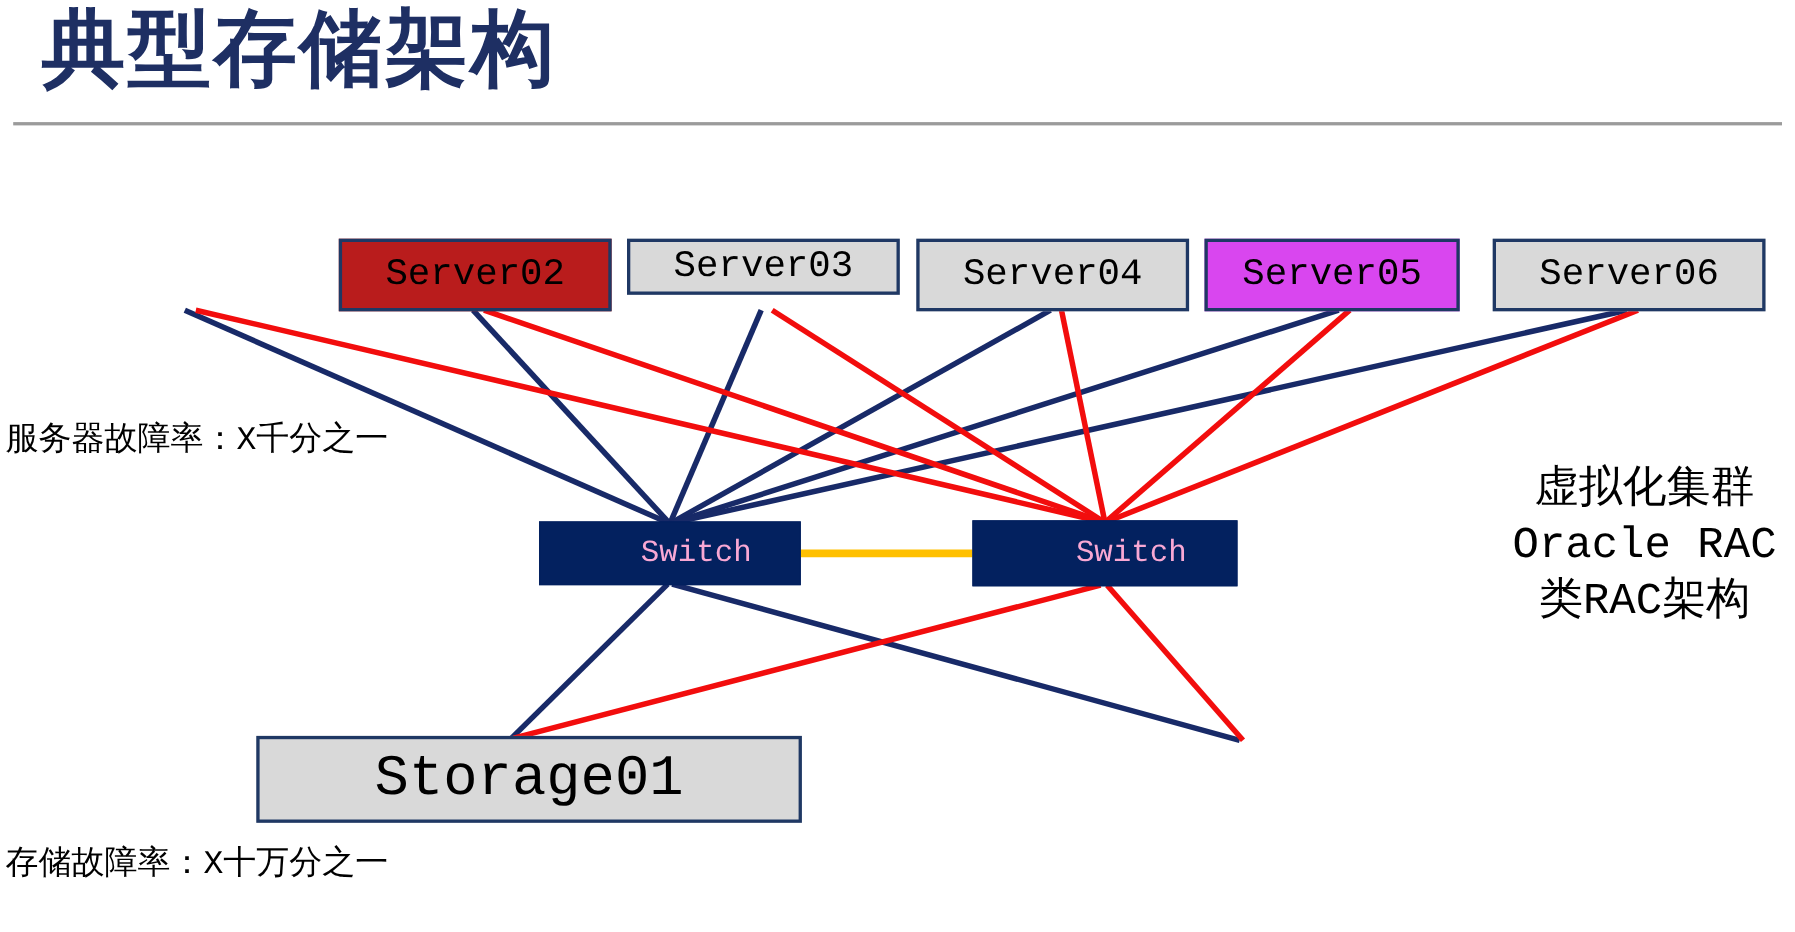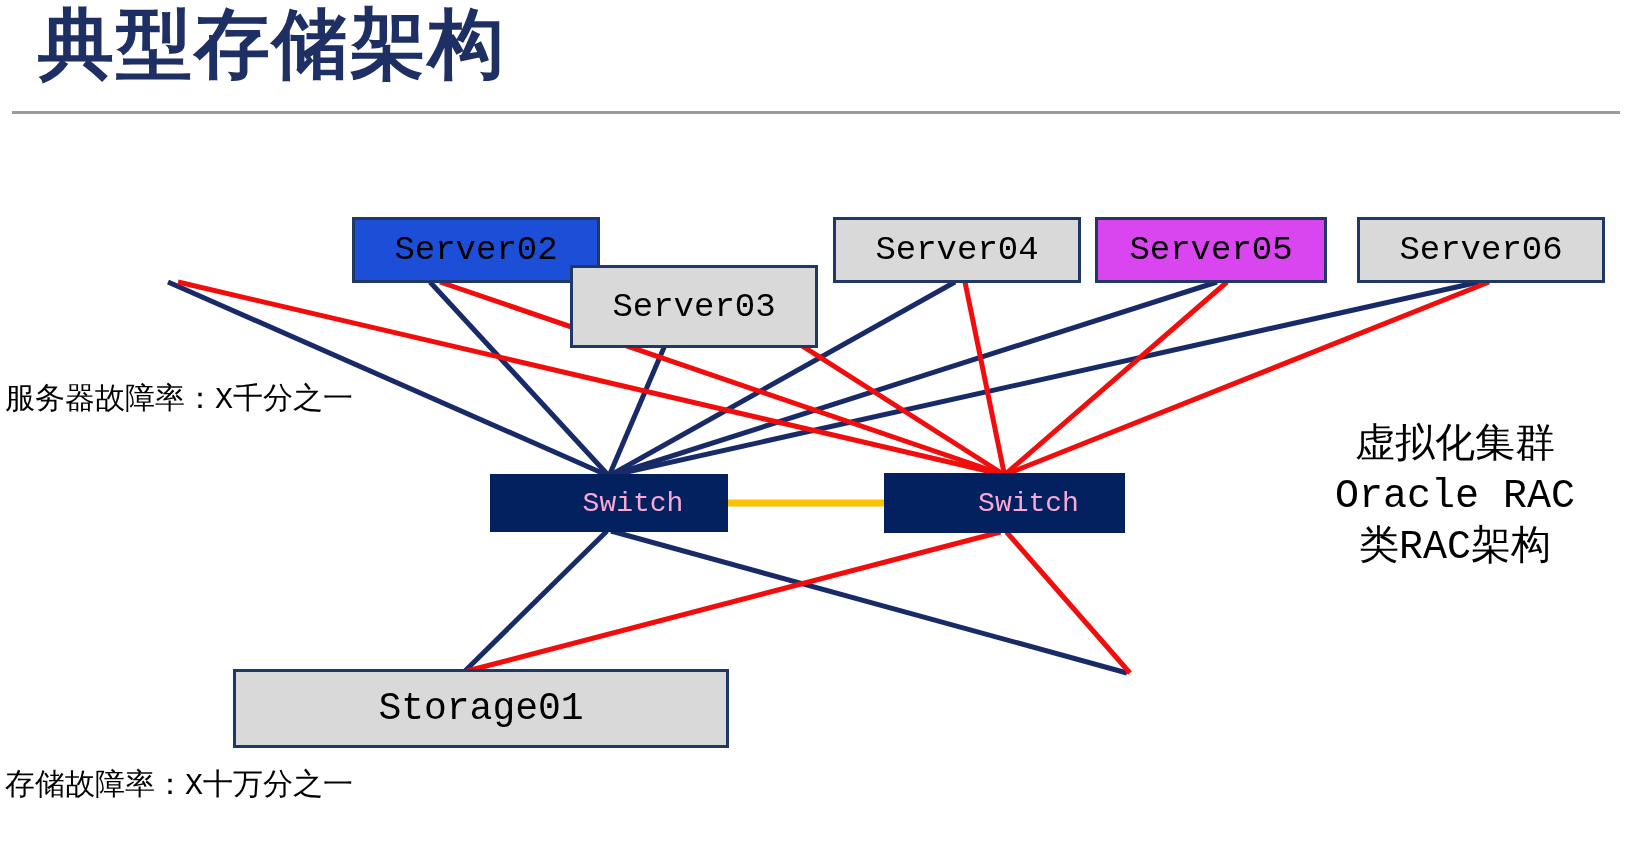--- a/index.html
+++ b/index.html
@@ -38,21 +38,21 @@
     font-size:34px;color:#000000;
   }
   .switch{
     background:#03215F;
     border:1px solid #03215F;
     font-size:28px;color:#f9a8d4;padding-left:48px;
   }
   .storage{
     background:#D9D9D9;
     border:3px solid #1F3864;
-    font-size:38px;color:#000000;
+    font-size:52px;color:#000000;
   }
   .note{
     position:absolute;z-index:2;
     color:#000000;
     white-space:nowrap;
     text-align:center;
   }
   .note-left{font-size:30px;}
   .note-right{
     font-size:40px;
@@ -80,24 +80,24 @@
       <line x1="965" y1="282" x2="1004.5" y2="475" stroke="#F20D0D" stroke-width="5"></line>
       <line x1="1227" y1="282" x2="1004.5" y2="475" stroke="#F20D0D" stroke-width="5"></line>
       <line x1="1489" y1="282" x2="1004.5" y2="475" stroke="#F20D0D" stroke-width="5"></line>
       <line x1="607" y1="531" x2="465" y2="671" stroke="#182A68" stroke-width="5"></line>
       <line x1="611" y1="531" x2="1127" y2="673" stroke="#182A68" stroke-width="5"></line>
       <line x1="1000.5" y1="532" x2="467" y2="671" stroke="#F20D0D" stroke-width="5"></line>
       <line x1="1006.5" y1="532" x2="1130" y2="673" stroke="#F20D0D" stroke-width="5"></line>
       <line x1="728" y1="503" x2="884" y2="503" stroke="#FFC000" stroke-width="7"></line>
     </svg>
 
-  <div class="box server" style="left: 308px; top: 217px; width: 248px; height: 66px; background: #1d4ed8; border-color: rgb(31, 56, 100); margin-left: 44px;">
+  <div class="box server" style="left: 308px; top: 217px; width: 248px; height: 66px; background: #b91c1c; border-color: rgb(31, 56, 100);">
     <span>Server02</span>
   </div>
-  <div class="box server" style="left: 570px; top: 217px; width: 248px; height: 83px; background: rgb(217, 217, 217); border-color: rgb(31, 56, 100); margin-top: 48px;">
+  <div class="box server" style="left: 570px; top: 217px; width: 248px; height: 51px; background: rgb(217, 217, 217); border-color: rgb(31, 56, 100);">
     <span>Server03</span>
   </div>
   <div class="box server" style="left: 833px; top: 217px; width: 248px; height: 66px; background: rgb(217, 217, 217); border-color: rgb(31, 56, 100);">
     <span>Server04</span>
   </div>
   <div class="box server" style="left: 1095px; top: 217px; width: 232px; height: 66px; background: #d946ef; border-color: rgb(31, 56, 100);">
     <span>Server05</span>
   </div>
   <div class="box server" style="left: 1357px; top: 217px; width: 248px; height: 66px; background: rgb(217, 217, 217); border-color: rgb(31, 56, 100);">
     <span>Server06</span>
@@ -110,19 +110,19 @@
     <span>Switch</span>
   </div>
 
   <div class="box storage" style="left: 233px; top: 669px; width: 496px; height: 79px; background: rgb(217, 217, 217); border-color: rgb(31, 56, 100);">
     <span>Storage01</span>
   </div>
 
   <div class="note note-left" style="left:5px;top:378px;">服务器故障率：X千分之一</div>
   <div class="note note-left" style="left:5px;top:764px;">存储故障率：X十万分之一</div>
 
-  <div class="note note-right" style="left:1335px;top:420px;">
+  <div class="note note-right" style="left:1375px;top:420px;">
     <div>虚拟化集群</div>
     <div>Oracle RAC</div>
     <div>类RAC架构</div>
   </div>
 
 </div>
 
 </body></html>

